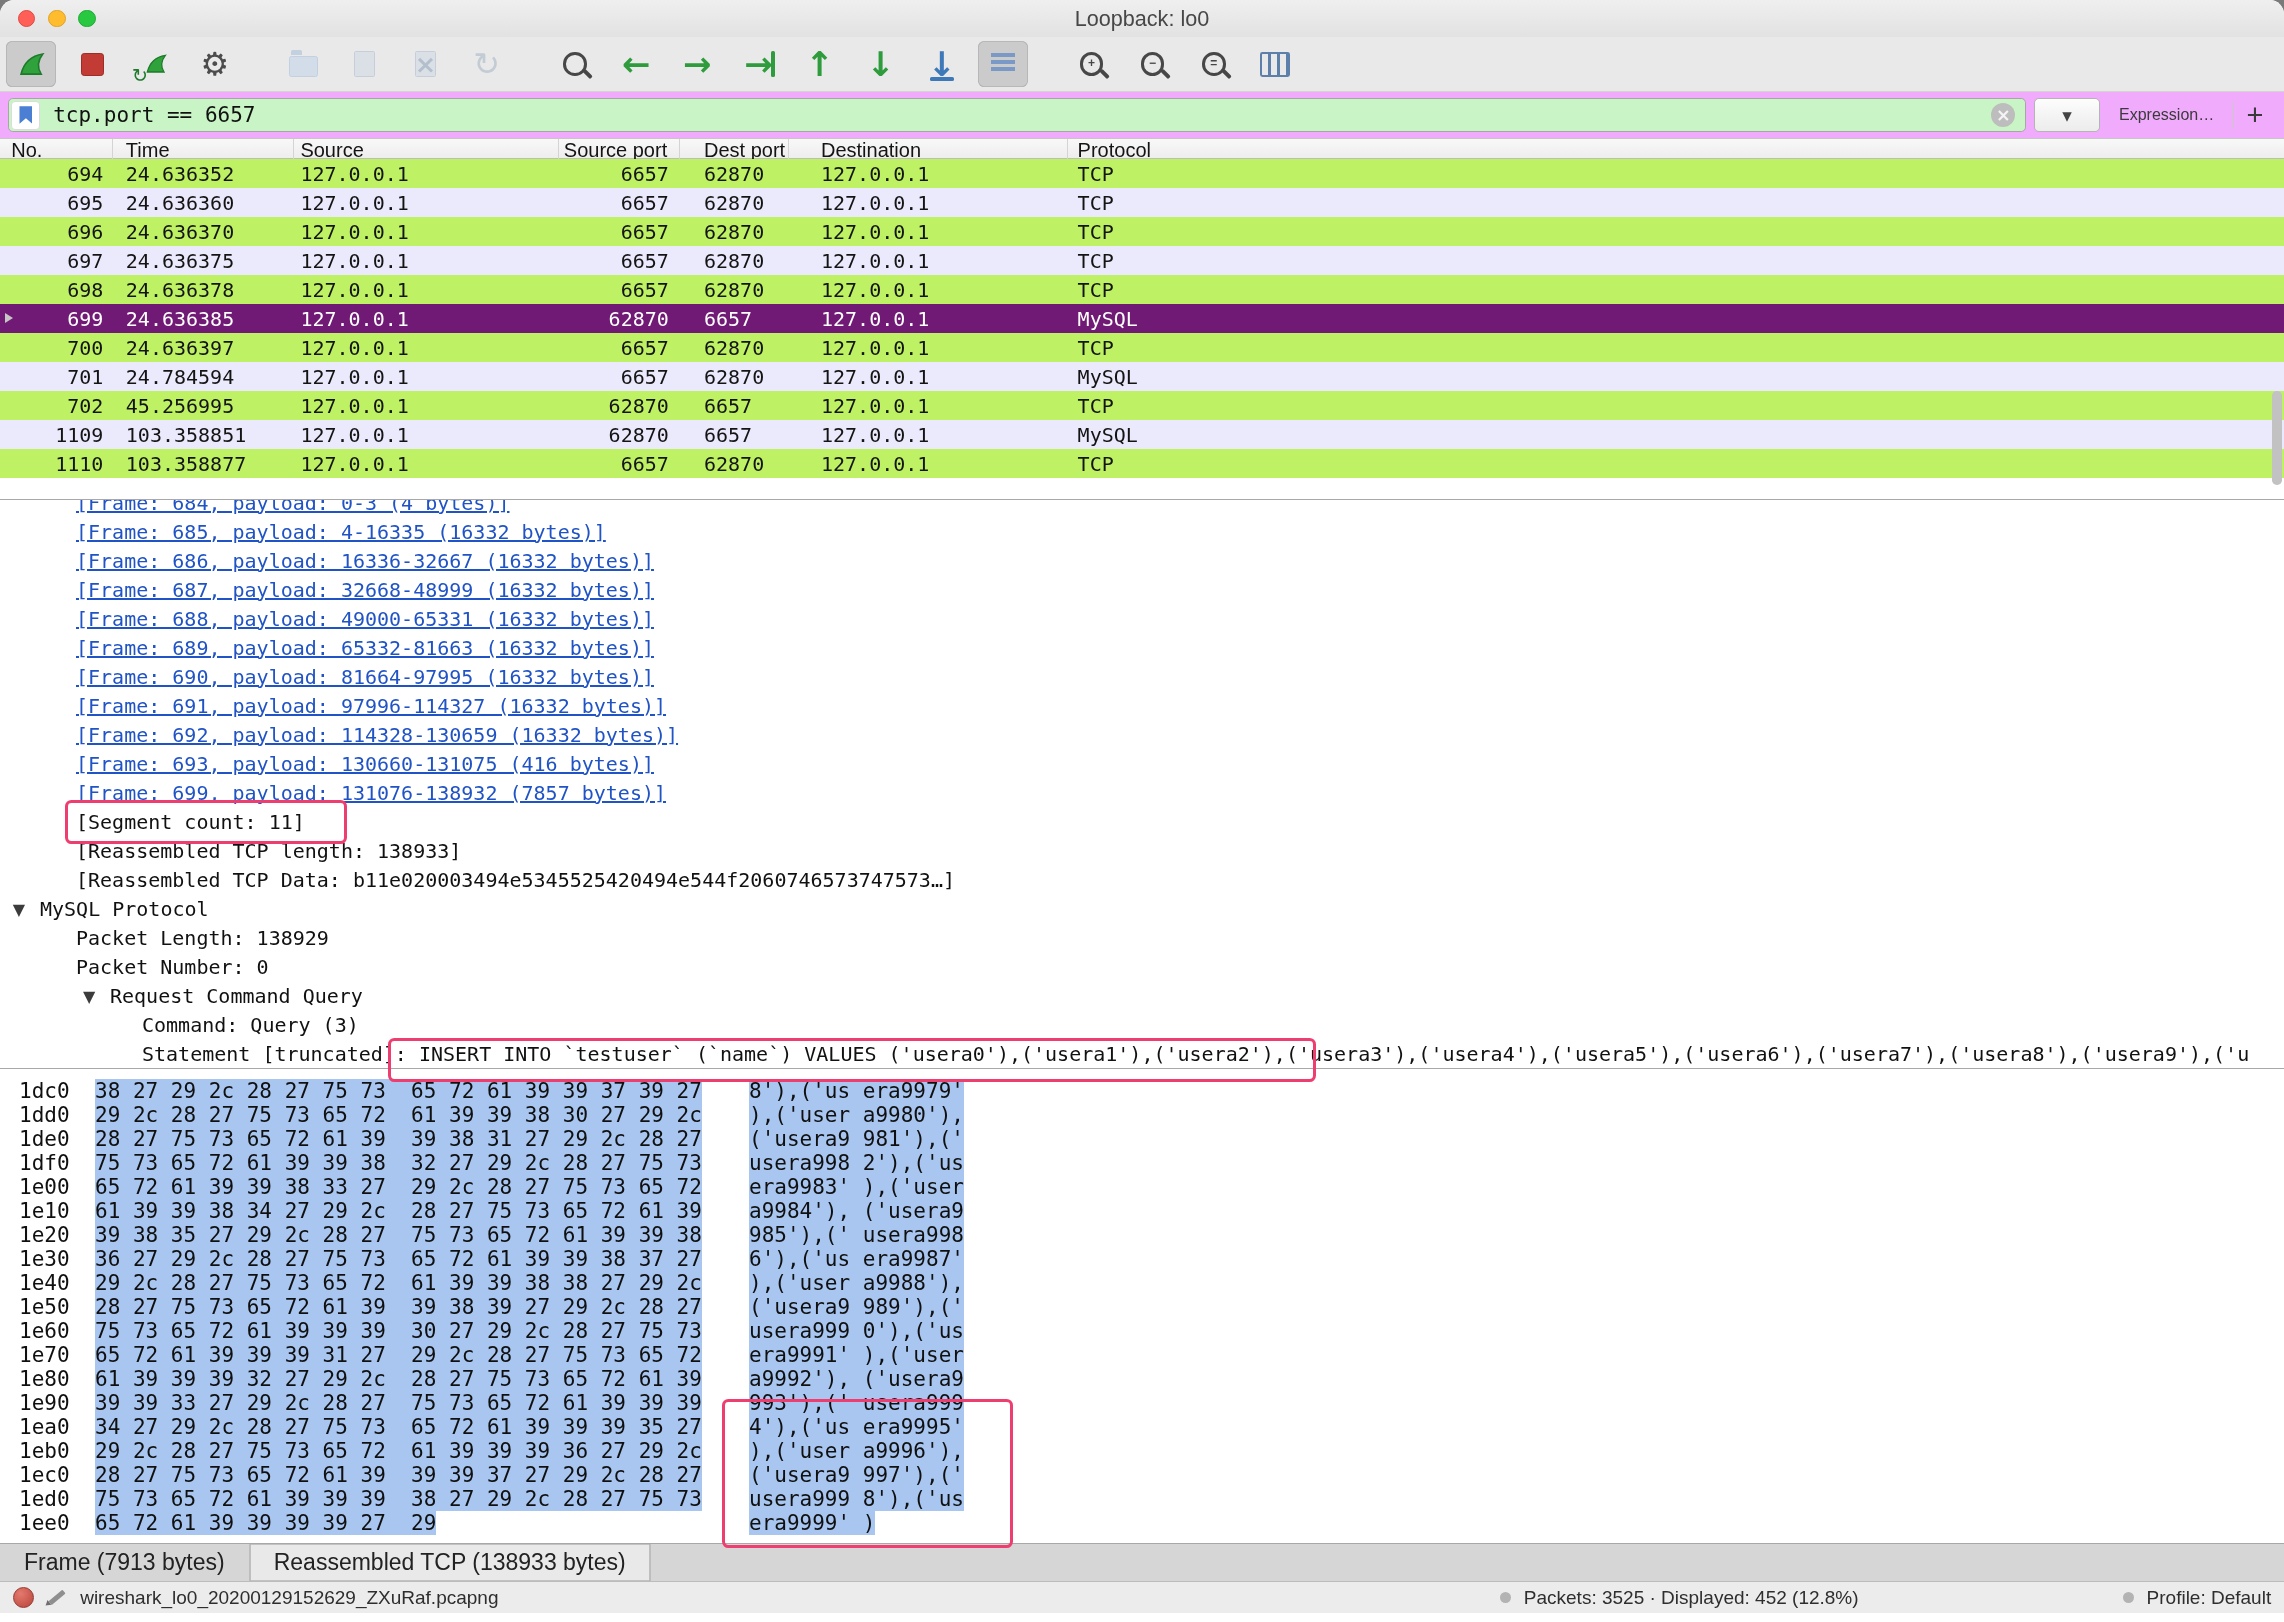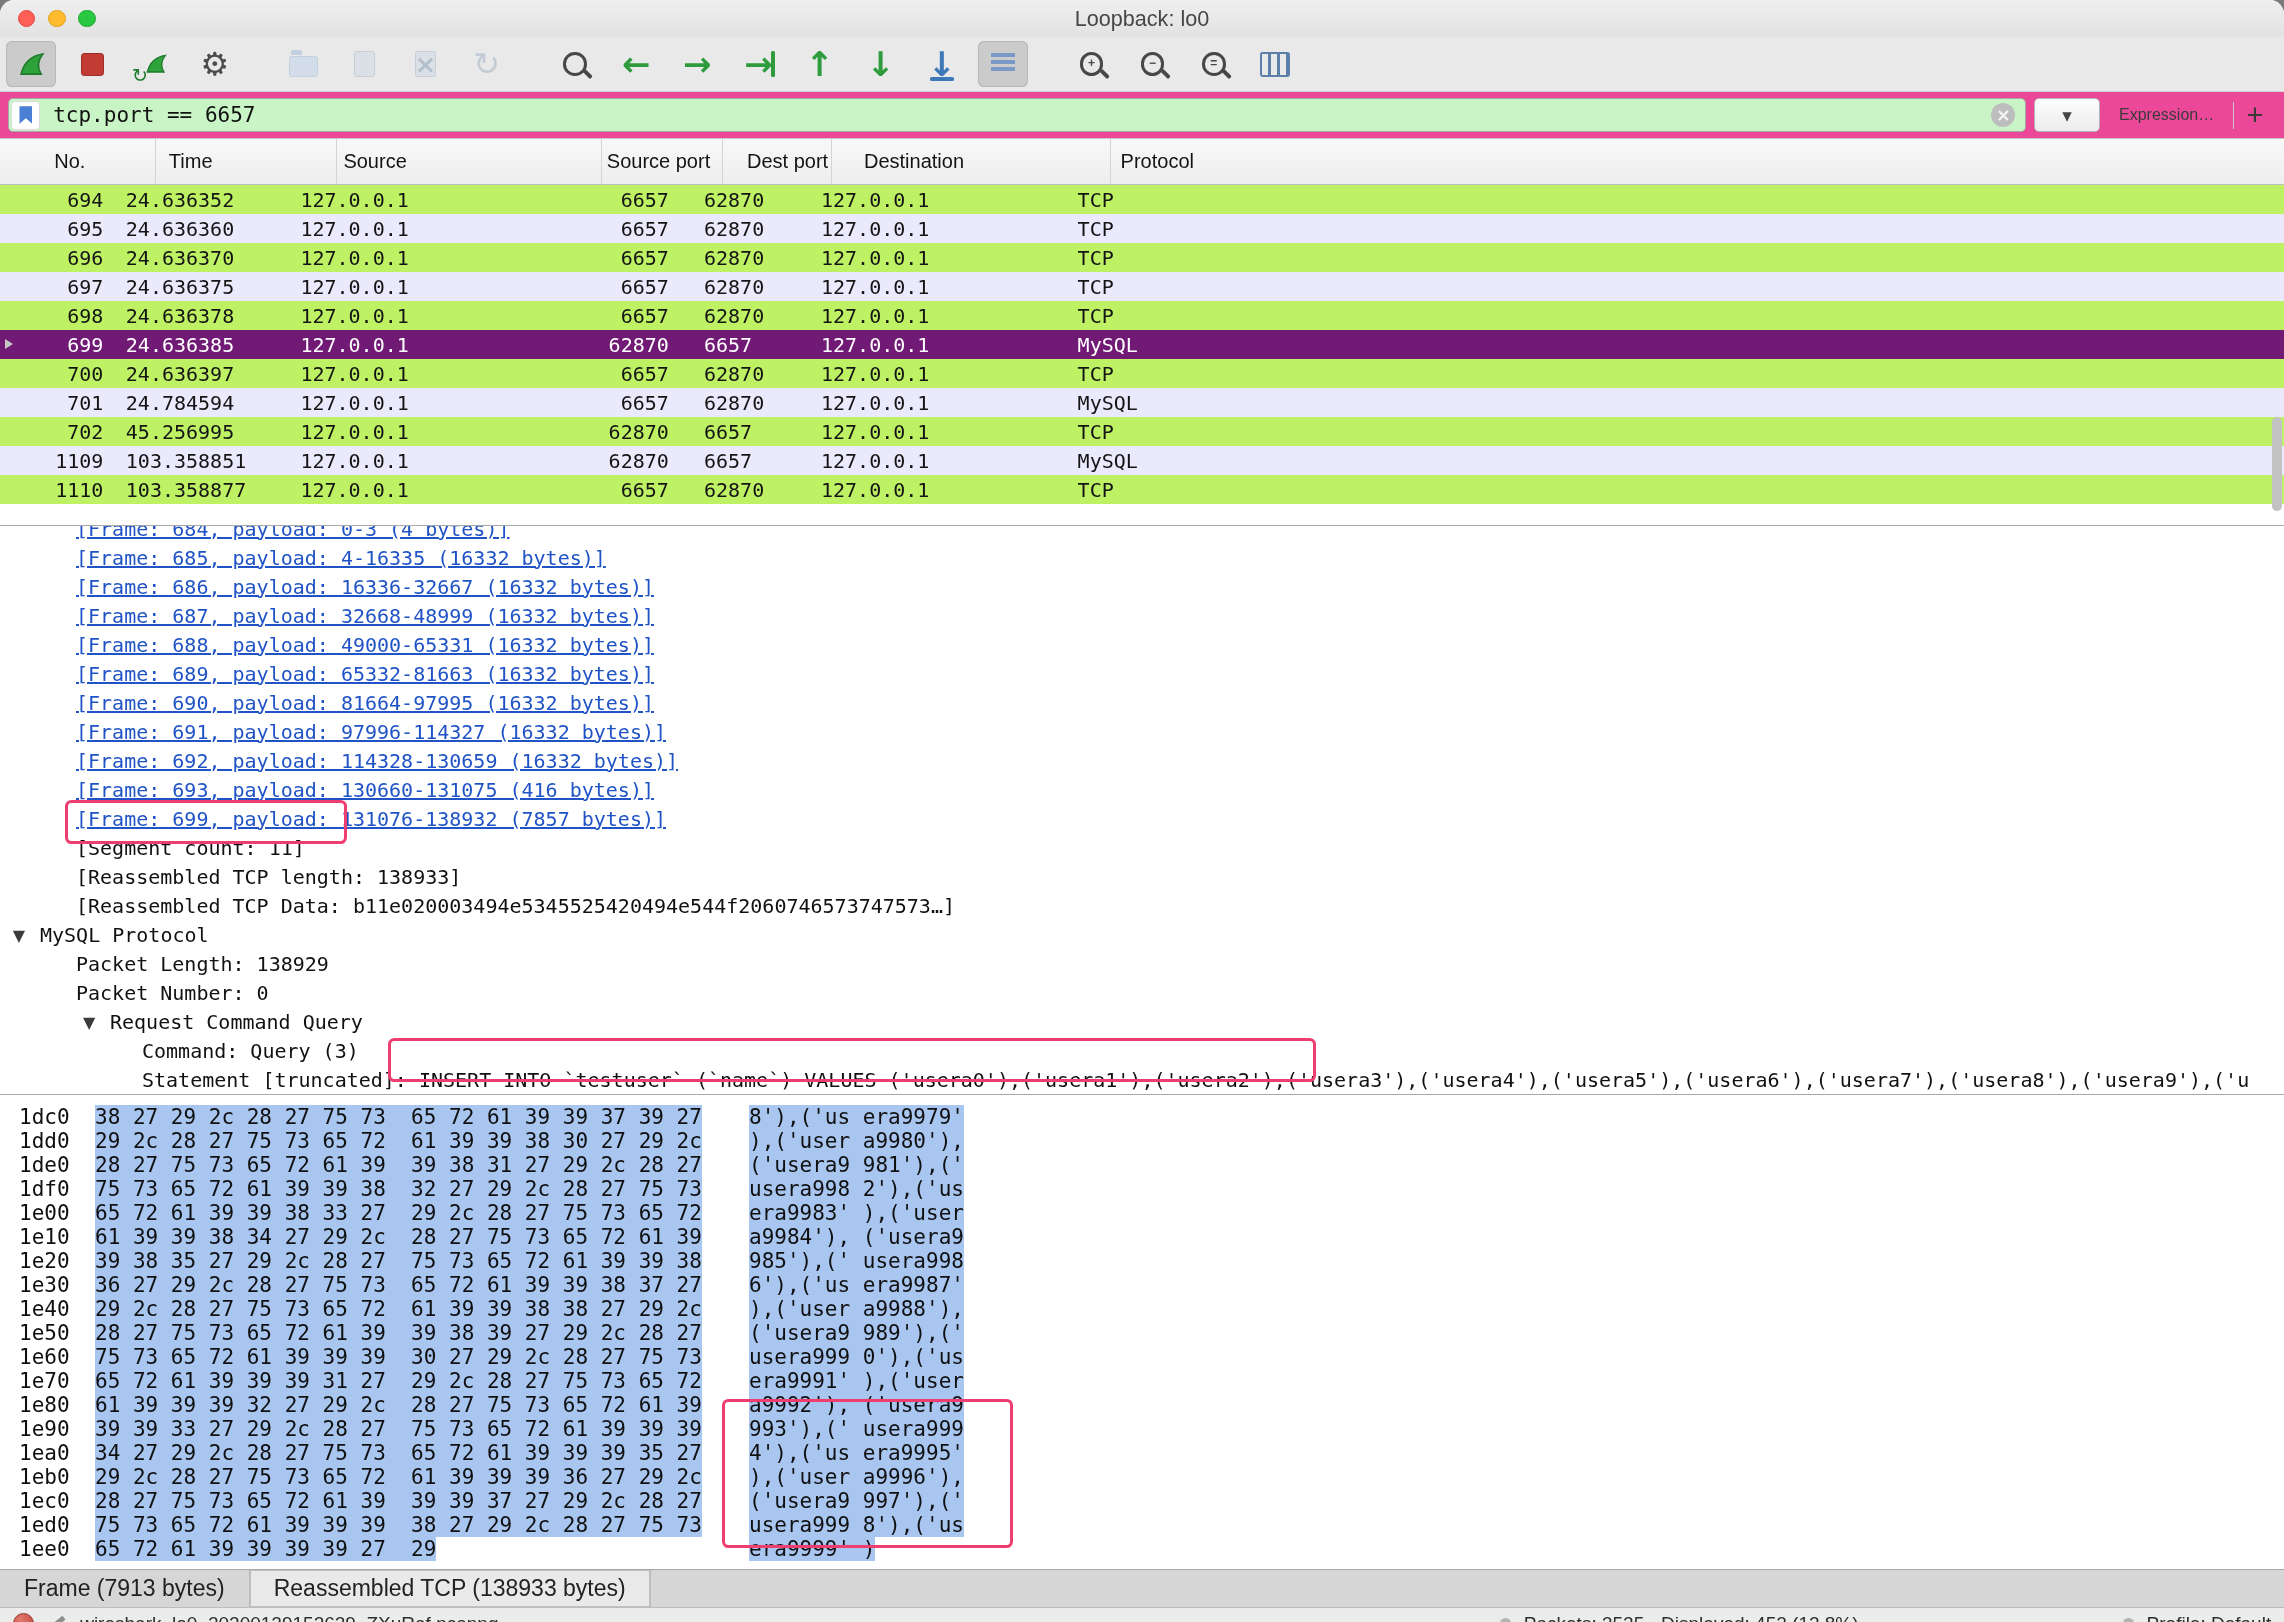--- a/index.html
+++ b/index.html
@@ -48,21 +48,21 @@
   .goto-bar::after{content:"";position:absolute;right:8.8px;top:10.4px;width:4px;height:25.6px;
           background:#2e9c3c;border-radius:1.6px;}
   .barrow{color:#3d78b8;}
   .autoscroll-bar::after{content:"";position:absolute;left:12.8px;bottom:6.4px;width:24px;height:4px;
           background:#3d78b8;border-radius:1.6px;}
   .lines-ic{width:24px;height:22.4px;background:repeating-linear-gradient(180deg,#7b99c6 0 4px,transparent 4px 7.2px);}
   .cols-ic{width:25.6px;height:21px;border:2.4px solid #5d80aa;border-radius:2.4px;
           background:repeating-linear-gradient(90deg,transparent 0 6.4px,#5d80aa 6.4px 8.8px);}
 
   
-  .filterbar{height:48px;background:#ec4899;border-top:0.8px solid #d2d2d2;
+  .filterbar{height:48px;background:#f0abfc;border-top:0.8px solid #d2d2d2;
              border-bottom:0.8px solid #c6c6c6;display:flex;align-items:center;
              padding:0 8px;box-sizing:border-box;}
   .filter-input{flex:1;height:34px;background:#c9f4c5;border:0.8px solid #a6a6a6;border-radius:4.8px;
              display:flex;align-items:center;position:relative;box-sizing:border-box;}
   .bookmark-btn{width:29px;height:29px;background:#fff;border:0.8px solid #dcdcdc;border-radius:4px;
              margin-left:2.4px;display:flex;align-items:center;justify-content:center;box-sizing:border-box;}
   .bookmark-shape{width:12.8px;height:17.6px;background:#4a7fd4;
              clip-path:polygon(0 0,100% 0,100% 100%,50% 68%,0 100%);}
   .filter-text{margin-left:12.8px;font-family:"DejaVu Sans Mono",monospace;font-size:21px;
              color:#111;flex:1;}
@@ -70,23 +70,23 @@
              font-size:17.6px;font-weight:bold;display:flex;align-items:center;justify-content:center;
              margin-right:9.6px;font-family:"DejaVu Sans",sans-serif;}
   .filter-dropdown{width:66px;height:34px;background:linear-gradient(#fdfdfd,#ececec);
              border:0.8px solid #b4b4b4;border-radius:4.8px;margin-left:8px;display:flex;
              align-items:center;justify-content:center;font-size:19px;color:#444;box-sizing:border-box;}
   .expression{margin:0 19px;font-size:16px;color:#3a3a3a;}
   .vdiv{width:0.8px;height:27px;background:#c8c8c8;}
   .filter-add{width:42px;text-align:center;font-size:29px;color:#3a3a3a;}
 
   
-  .pkheader{height:46px;background:linear-gradient(#f8f8f8,#eeeeee);border-bottom:0.8px solid #bdbdbd;
+  .pkheader{height:20px;background:linear-gradient(#f8f8f8,#eeeeee);border-bottom:0.8px solid #bdbdbd;
             display:grid;grid-template-columns:113px 181px 265px 121px 109px 279px 1fr;
-            font-size:20px;color:#141414;box-sizing:border-box;padding-left:43px;}
+            font-size:20px;color:#141414;box-sizing:border-box;}
   .ph{display:flex;align-items:center;border-right:0.8px solid #d4d4d4;box-sizing:border-box;}
   .h-no{padding-left:11.2px;}.h-time{padding-left:12.8px;}.h-src{padding-left:6.4px;}
   .h-sport{padding-left:4.8px;}.h-dport{padding-left:24px;}.h-dst{padding-left:32px;}
   .h-proto{padding-left:9.6px;border-right:none;}
   .pklist{height:340px;background:#fff;position:relative;overflow:hidden;}
   .pkrow{display:grid;grid-template-columns:113px 181px 265px 121px 109px 279px 1fr;height:29px;
          font-family:"DejaVu Sans Mono",monospace;font-size:20px;color:#141414;
          background:#bef264;position:relative;}
   .pkrow.alt{background:#ebe9fc;}
   .pkrow.sel{background:#701a75;color:#fff;}

